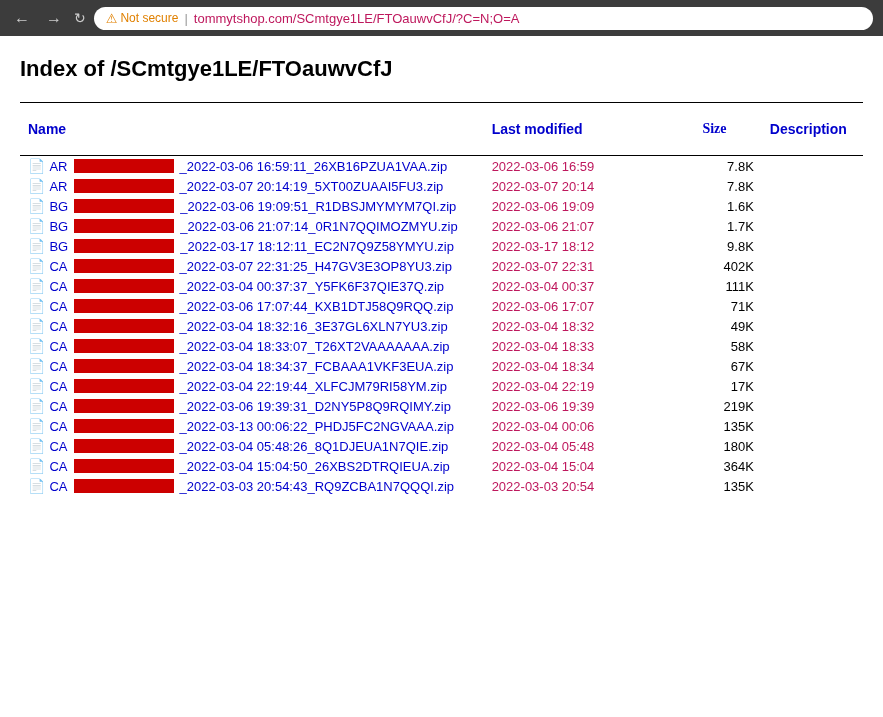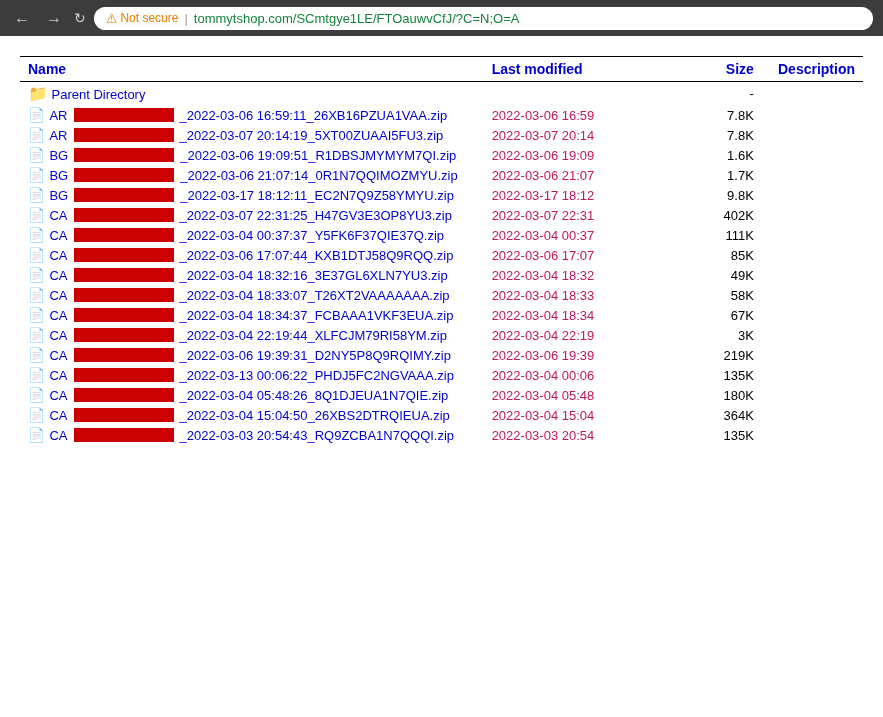--- a/index.html
+++ b/index.html
@@ -52,21 +52,21 @@
       gap: 3px;
       font-size: 12px;
     }
     .warning-icon {
       font-size: 13px;
     }
     .separator {
       color: #999;
     }
     .url-text {
-      color: #15803d;
+      color: #be185d;
       font-size: 13px;
     }
 
     
     .page-content {
       padding: 20px 20px 20px 20px;
     }
 
     .page-title {
       font-size: 22px;
@@ -77,30 +77,30 @@
     
     .dir-table {
       width: 100%;
       border-collapse: collapse;
     }
     .dir-table thead tr {
       border-top: 1px solid #000;
       border-bottom: 1px solid #000;
     }
     .dir-table th {
-      padding: 4px 8px;
+      padding: 18px 8px;
       text-align: left;
       font-weight: normal;
     }
     .dir-table th a {
       color: #00c;
       text-decoration: none;
       font-weight: bold;
     }
-    .dir-table th.right { text-align: right; }
+    .dir-table th.right { text-align: left; font-family: Liberation Serif, serif; }
     .dir-table tbody tr {
       border-bottom: none;
     }
     .dir-table td {
       padding: 2px 8px;
       white-space: nowrap;
       font-size: 13px;
     }
     .dir-table tr td:nth-child(2) { 
       color: #be185d;
@@ -142,50 +142,40 @@
     <span class="not-secure">
       <span class="warning-icon">⚠</span>
       <span>Not secure</span>
     </span>
     <span class="separator">|</span>
     <span class="url-text">tommytshop.com/SCmtgye1LE/FTOauwvCfJ/?C=N;O=A</span>
   </div>
 </div>
 
 <div class="page-content">
+  <h1 class="page-title">Index of /SCmtgye1LE/FTOauwvCfJ</h1>
 
   <table class="dir-table">
     <thead>
       <tr>
         <th style="width:55%;">
           <a href="#">Name</a>
         </th>
         <th style="width:25%;margin-left:37px;">
           <a href="#">Last modified</a>
         </th>
         <th class="right" style="width:8%;">
           <a href="#">Size</a>
         </th>
-        <th style="width:12%;text-align:right;">
+        <th style="width:12%;">
           <a href="#">Description</a>
         </th>
       </tr>
     </thead>
     <tbody id="dir-body">
-    <tr>
-      <td>
-        <a href="#" class="parent-link">
-          <span style="font-size:16px;">📁</span>
-          Parent Directory
-        </a>
-      </td>
-      <td></td>
-      <td style="text-align:right;">-</td>
-      <td></td>
-    </tr>
         <tr>
       <td>
         <a href="#" class="file-link">
           <span style="font-size:14px;">📄</span>
           <span>AR</span>
               <span class="redacted"></span>
               <span>_2022-03-06 16:59:11_26XB16PZUA1VAA.zip</span>
         </a>
       </td>
       <td>2022-03-06 16:59</td>
@@ -273,21 +263,21 @@
         <tr>
       <td>
         <a href="#" class="file-link">
           <span style="font-size:14px;">📄</span>
           <span>CA</span>
               <span class="redacted"></span>
               <span>_2022-03-06 17:07:44_KXB1DTJ58Q9RQQ.zip</span>
         </a>
       </td>
       <td>2022-03-06 17:07</td>
-      <td style="text-align:right;">85K</td>
+      <td style="text-align:right;">71K</td>
       <td></td>
     </tr>
         <tr>
       <td>
         <a href="#" class="file-link">
           <span style="font-size:14px;">📄</span>
           <span>CA</span>
               <span class="redacted"></span>
               <span>_2022-03-04 18:32:16_3E37GL6XLN7YU3.zip</span>
         </a>
@@ -325,21 +315,21 @@
         <tr>
       <td>
         <a href="#" class="file-link">
           <span style="font-size:14px;">📄</span>
           <span>CA</span>
               <span class="redacted"></span>
               <span>_2022-03-04 22:19:44_XLFCJM79RI58YM.zip</span>
         </a>
       </td>
       <td>2022-03-04 22:19</td>
-      <td style="text-align:right;">3K</td>
+      <td style="text-align:right;">17K</td>
       <td></td>
     </tr>
         <tr>
       <td>
         <a href="#" class="file-link">
           <span style="font-size:14px;">📄</span>
           <span>CA</span>
               <span class="redacted"></span>
               <span>_2022-03-06 19:39:31_D2NY5P8Q9RQIMY.zip</span>
         </a>

